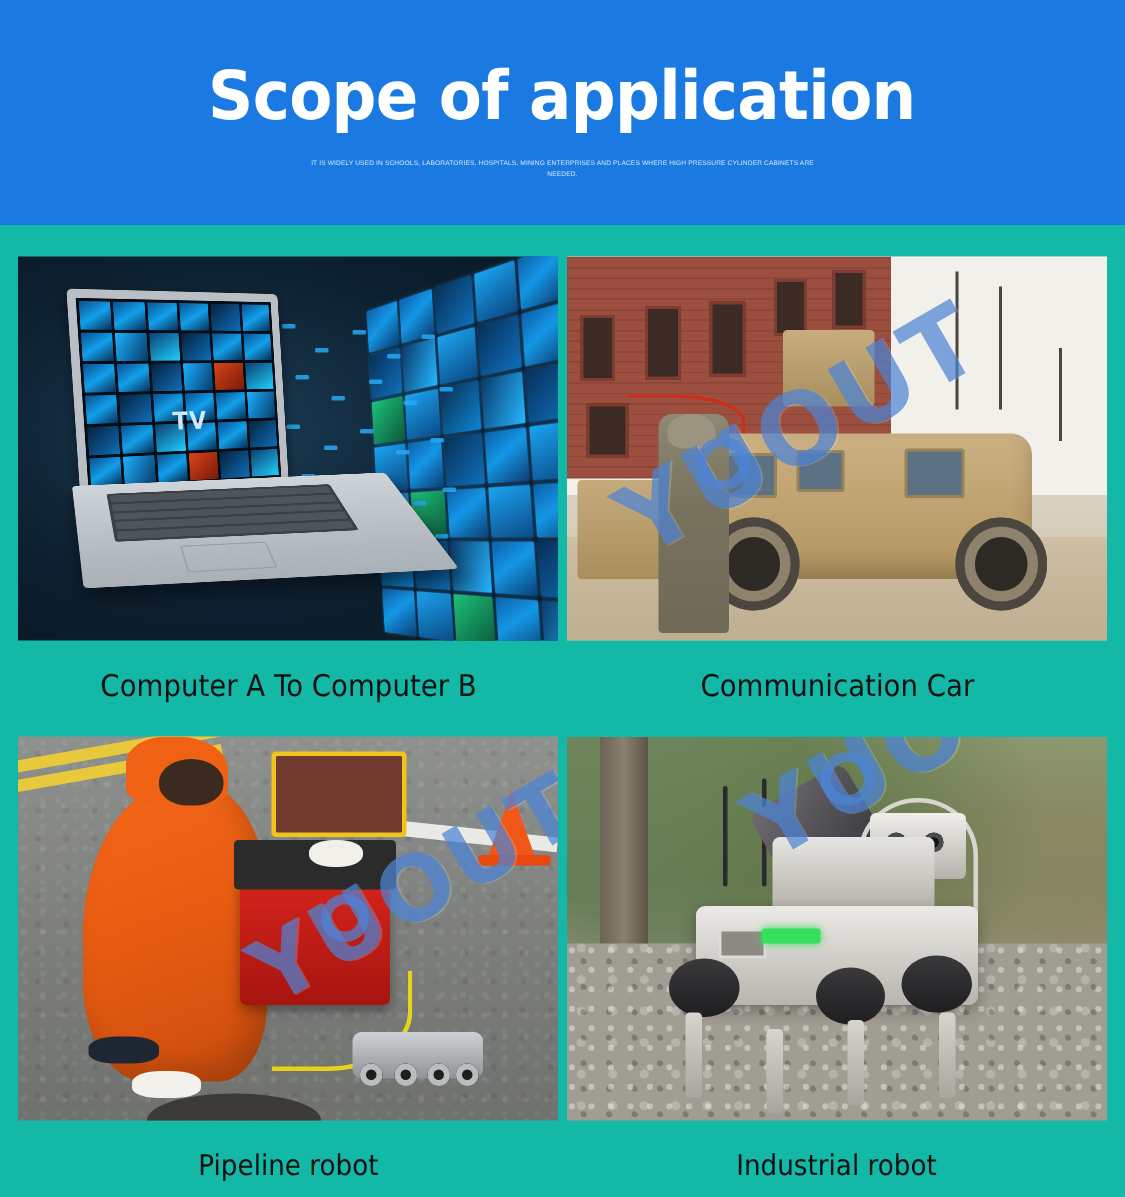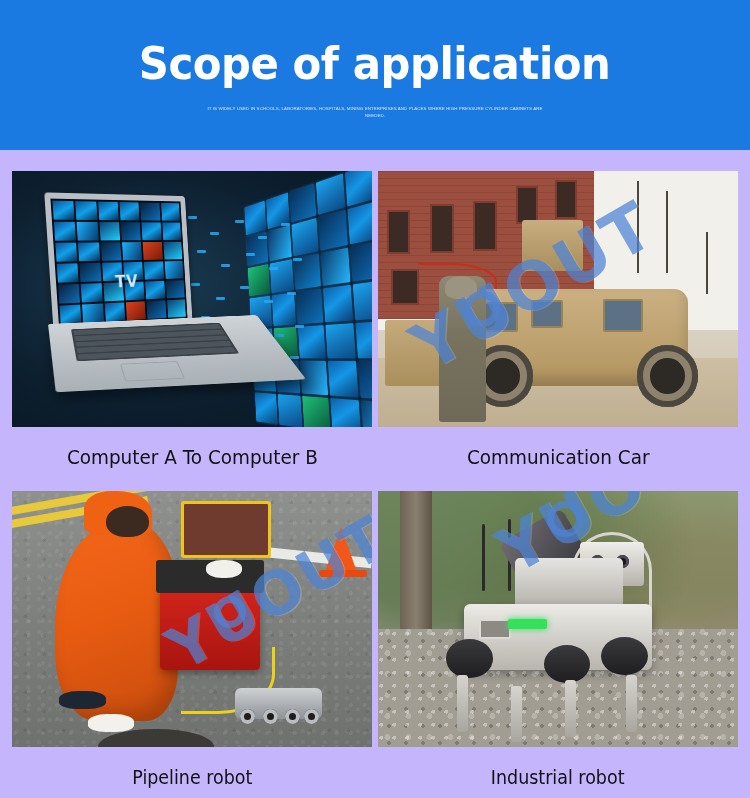--- a/index.html
+++ b/index.html
@@ -2,21 +2,21 @@
 <html><head>
 <meta charset="utf-8">
 <style>
   * { margin:0; padding:0; box-sizing:border-box; }
   html, body {
     width:750px; height:798px;
     background:#ffffff;
     font-family:"Liberation Sans", sans-serif;
     overflow:hidden;
   }
-  .page { position:relative; width:750px; height:798px; background:#c4b5fd; }
+  .page { position:relative; width:750px; height:798px; background:#14b8a6; }
 
   
   .header {
     position:absolute; left:0; top:0; width:750px; height:150px;
     background:#1b7ae1;
     display:flex; flex-direction:column;
     align-items:center; justify-content:flex-start;
   }
   .header-title {
     margin-top:38px;

